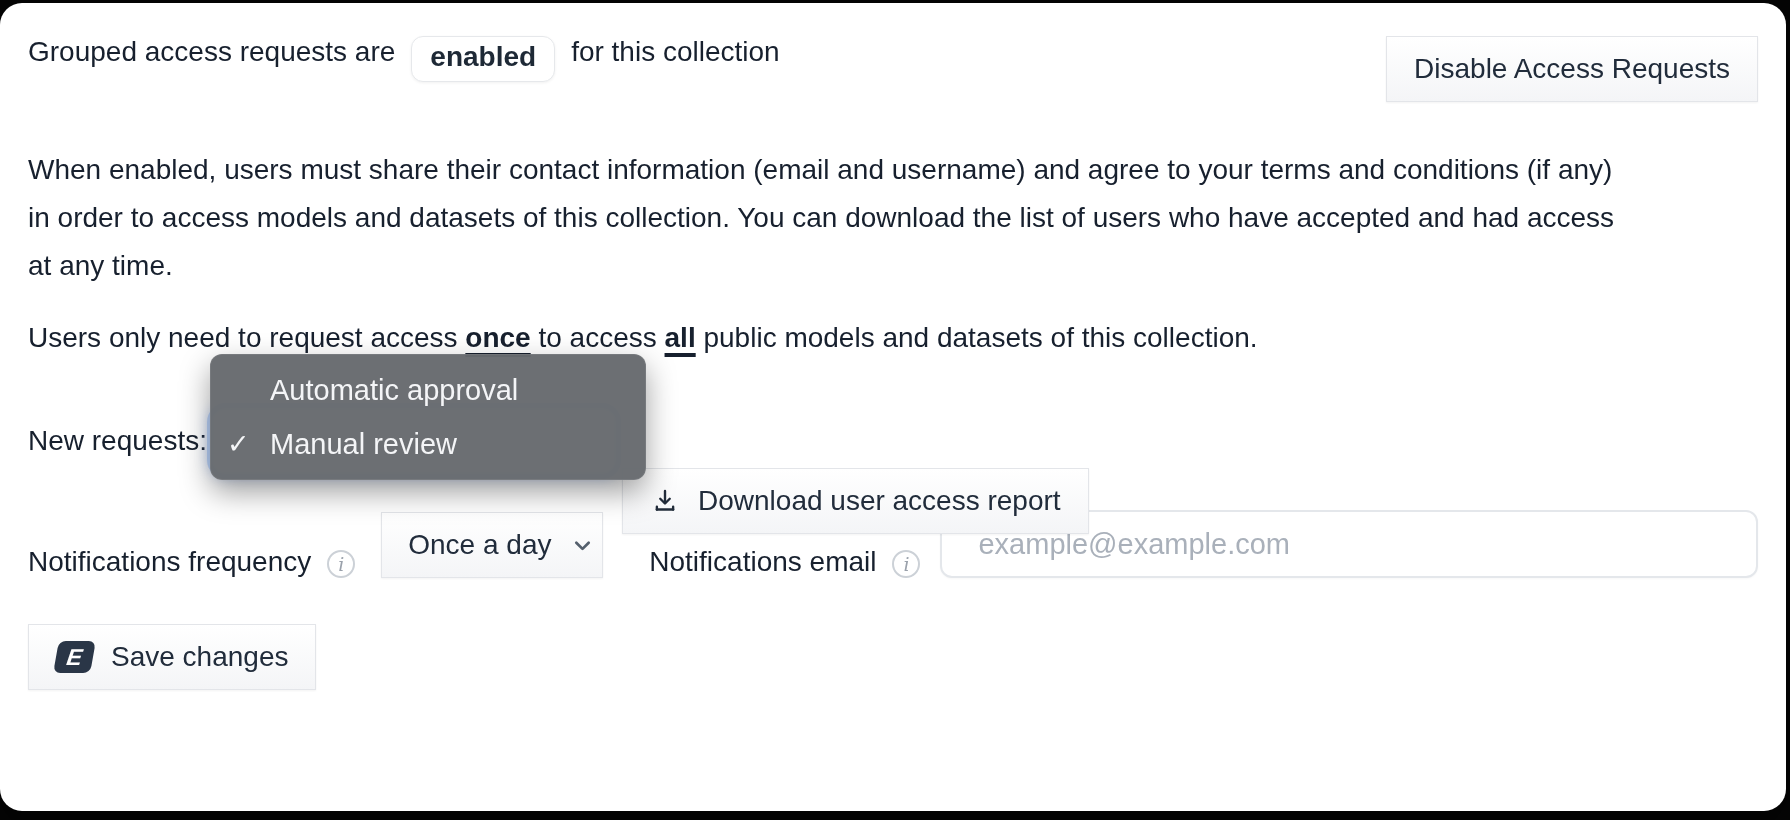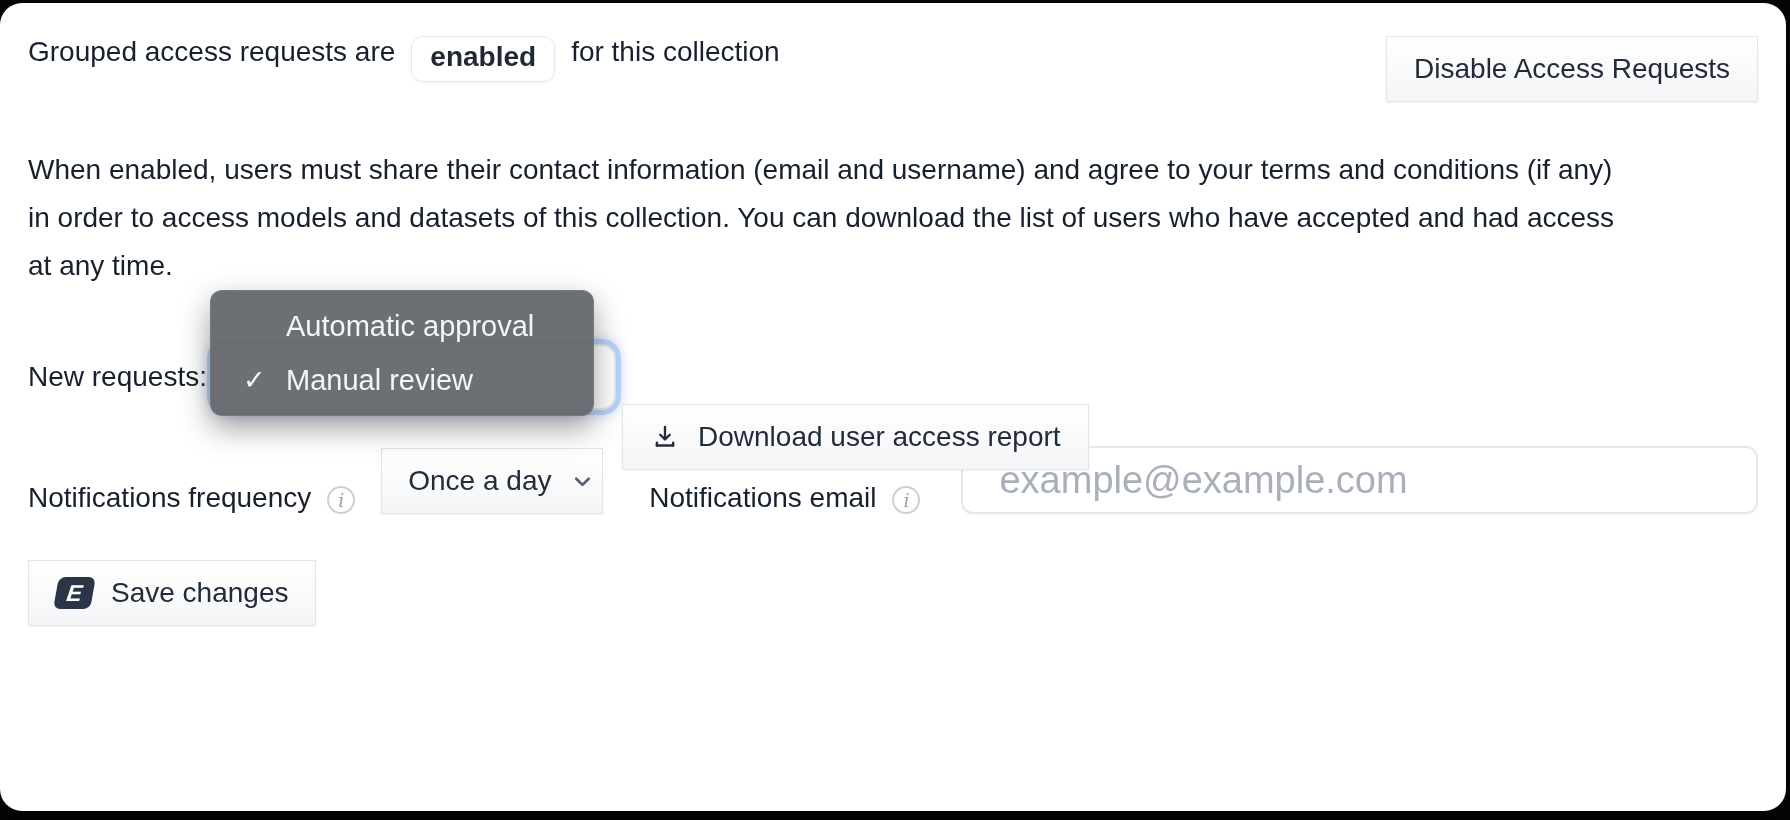--- a/index.html
+++ b/index.html
@@ -35,37 +35,37 @@
 
   .desc { margin-top:44px; line-height:48px; max-width:1610px; }
 
   .note { margin-top:32px; }
   .note b { font-weight:700; text-decoration:underline; text-decoration-thickness:3.5px; text-underline-offset:6px; }
 
   .requests-row { margin-top:54px; position:relative; height:66px; display:flex; align-items:center; z-index:3; }
   .hidden-select { position:absolute; left:184px; top:0; width:404px; height:66px; background:#fff;
                    border:2px solid #e2e7ee; border-radius:14px;
                    box-shadow:0 0 0 5px #b9d2f9, 0 0 12px 5px rgba(120,160,235,.40); }
-  .dropdown { position:absolute; left:182px; top:-54px; width:384px;
-              background:rgba(103,106,110,.97); border-radius:12px; padding:9px 16px;
+  .dropdown { position:absolute; left:182px; top:-54px; width:436px;
+              background:rgba(103,106,110,.97); border-radius:12px; padding:9px 0;
               box-shadow:0 12px 30px rgba(0,0,0,.38), inset 0 0 0 1px rgba(255,255,255,.08); z-index:4; }
   .opt { height:54px; display:flex; align-items:center; padding-left:60px; color:#f4f5f7;
          font-size:29px; position:relative; cursor:pointer; }
   .opt .check { position:absolute; left:17px; font-size:27px; }
   .download-btn { position:absolute; left:594px; top:12px;margin-top:48px; }
 
   .notif-row { margin-top:36px; display:flex; align-items:flex-end; height:68px; }
   .info-icon { margin-left:16px; width:28px; height:28px; border:2px solid #ccd1d7; border-radius:50%;
                display:inline-flex; align-items:center; justify-content:center;
                color:#9aa1ab; font-size:19px; font-family:"DejaVu Serif",serif; font-style:italic;
                flex:none; cursor:default; }
   .freq-select { margin-left:26px; width:222px; justify-content:space-between; padding:0 20px 0 26px; }
   .email-label { margin-left:46px; }
-  .email-input { margin-left:41px; flex:1; height:68px; border:2px solid #e4e7eb; border-radius:12px;
-                 font-size:38px; padding:0 36px; color:#17202e; outline:none;
+  .email-input { margin-left:20px; flex:1; height:68px; border:2px solid #e4e7eb; border-radius:12px;
+                 font-size:29px; padding:0 36px; color:#17202e; outline:none;
                  font-family:"Liberation Sans","DejaVu Sans",sans-serif;
                  box-shadow:0 1px 2px rgba(0,0,0,.03); }
   .email-input::placeholder { color:#a9b0ba; }
 
   .save-row { margin-top:46px; }
   .save-icon { display:inline-flex; align-items:center; justify-content:center;
                width:37px; height:32px; background:#2a3647; border-radius:7px;
                transform:skewX(-10deg); }
   .save-icon span { color:#fff; font-weight:700; font-style:italic; font-size:23px; transform:skewX(2deg); }
 
@@ -82,20 +82,21 @@
 
       <div class="status-row">
         <span>Grouped access requests are</span>
         <span class="badge">enabled</span>
         <span>for this collection</span>
         <button class="btn disable-btn">Disable Access Requests</button>
       </div>
 
       <p class="desc">When enabled, users must share their contact information (email and username) and agree to your terms and conditions (if any) in order to access models and datasets of this collection. You can download the list of users who have accepted and had access at any time.</p>
 
+      <p class="note"><span>Users only need to request access </span><b>once</b><span> to access </span><b>all</b><span> public models and datasets of this collection.</span></p>
 
       <div class="requests-row">
         <span>New requests:</span>
 
         <div class="hidden-select"></div>
 
         <div class="dropdown">
           <div class="opt">
             <span>Automatic approval</span>
           </div>

